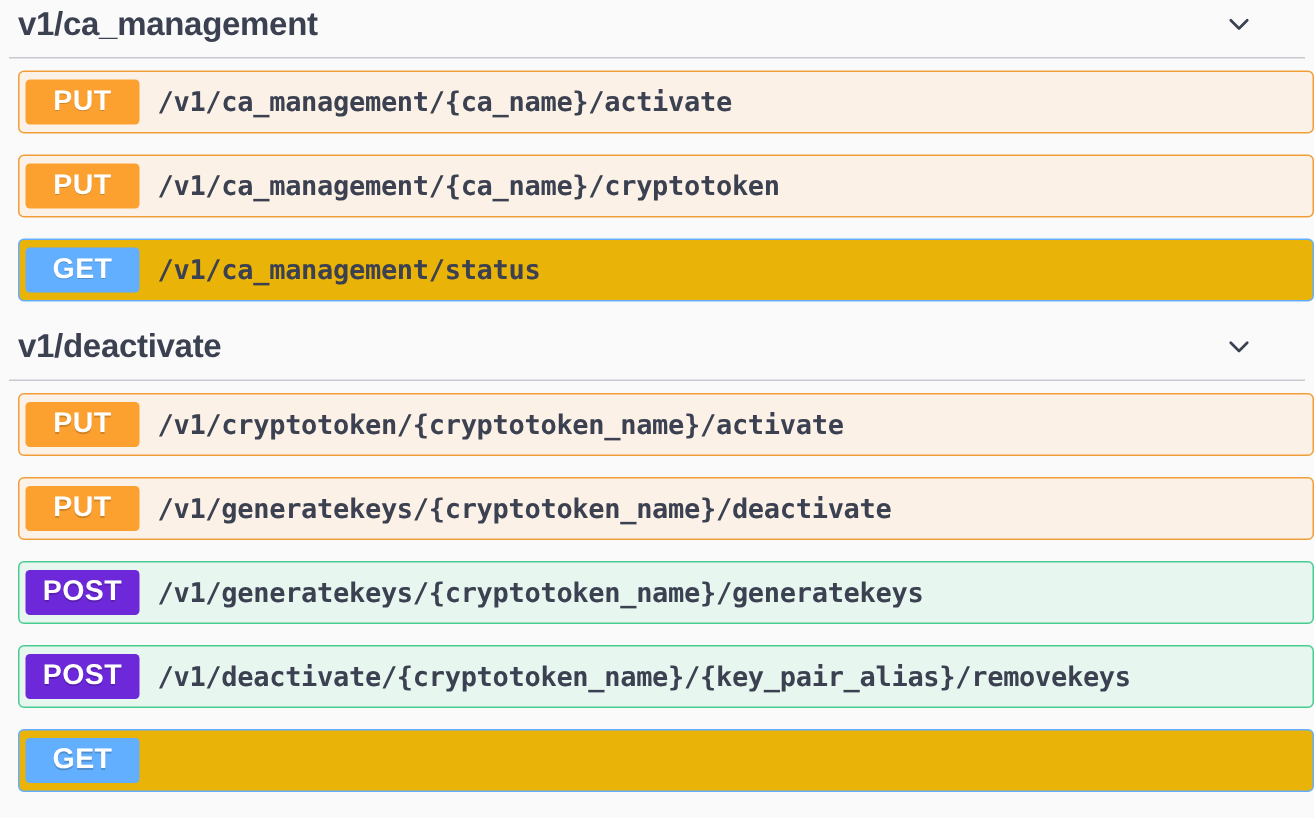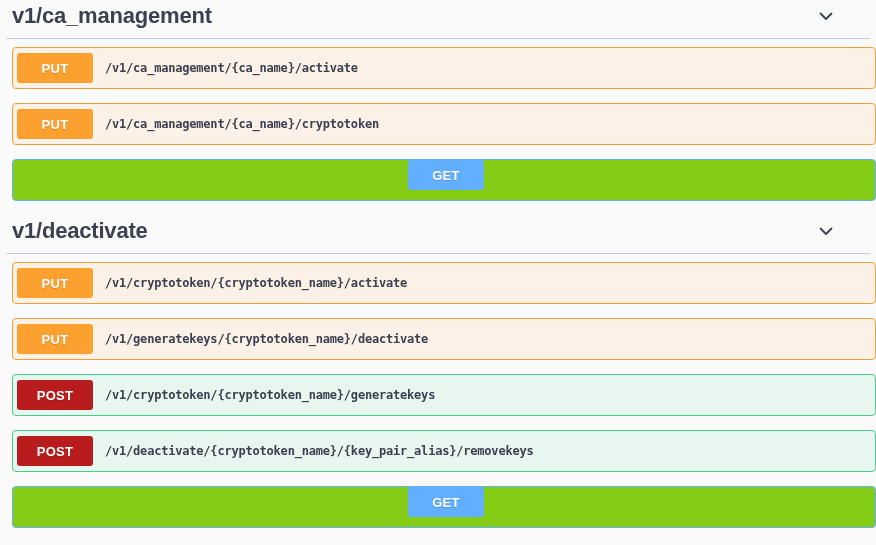--- a/index.html
+++ b/index.html
@@ -77,45 +77,45 @@
     flex: none;
     width: 76px;
     height: 30px;
     margin-left: 4px;
     border-radius: 3px;
     display: flex;
     align-items: center;
     justify-content: center;
     color: #ffffff;
     font-family: "Liberation Sans", sans-serif;
-    font-size: 13px;
+    font-size: 19px;
     font-weight: 700;
     letter-spacing: 0.3px;
     text-shadow: 0 1px 0 rgba(0,0,0,0.18);
   }
 
   .op-row .path {
     margin-left: 12px;
     font-family: "DejaVu Sans Mono", monospace;
-    font-size: 12px;
+    font-size: 18px;
     font-weight: 700;
     color: #3b4151;
     white-space: nowrap;
     letter-spacing: -0.2px;
   }
 
   
   .m-put  { background: #fbf1e6; border-color: #f19d38; }
   .m-put  .method { background: #fca130; }
 
-  .m-get  { background: #84cc16; border-color: #61affe; flex-direction: column; }
+  .m-get  { background: #eab308; border-color: #61affe; }
   .m-get  .method { background: #61affe; }
 
   .m-post { background: #e8f6f0; border-color: #49cc90; }
-  .m-post .method { background: #b91c1c; text-align: center; }
+  .m-post .method { background: #6d28d9; text-align: center; }
 </style>
 </head>
 <body>
 
 <div class="page">
   <div id="sections-root">
       <div class="tag-section">
         <div class="tag-header">
           <span class="tag-title">v1/ca_management</span>
           <span class="chevron">
@@ -129,20 +129,21 @@
           <div class="op-row m-put">
             <span class="method">PUT</span>
             <span class="path">/v1/ca_management/{ca_name}/activate</span>
           </div>
           <div class="op-row m-put">
             <span class="method">PUT</span>
             <span class="path">/v1/ca_management/{ca_name}/cryptotoken</span>
           </div>
           <div class="op-row m-get">
             <span class="method">GET</span>
+            <span class="path">/v1/ca_management/status</span>
           </div>
         </div>
       </div>
       <div class="tag-section">
         <div class="tag-header">
           <span class="tag-title">v1/deactivate</span>
           <span class="chevron">
             <svg width="20" height="20" viewBox="0 0 20 20" aria-hidden="true">
               <path d="M4.5 7.5 L10 13 L15.5 7.5" fill="none" stroke="#3b4151" stroke-width="1.8" stroke-linecap="round" stroke-linejoin="round"></path>
             </svg>
@@ -153,21 +154,21 @@
           <div class="op-row m-put">
             <span class="method">PUT</span>
             <span class="path">/v1/cryptotoken/{cryptotoken_name}/activate</span>
           </div>
           <div class="op-row m-put">
             <span class="method">PUT</span>
             <span class="path">/v1/generatekeys/{cryptotoken_name}/deactivate</span>
           </div>
           <div class="op-row m-post">
             <span class="method">POST</span>
-            <span class="path">/v1/cryptotoken/{cryptotoken_name}/generatekeys</span>
+            <span class="path">/v1/generatekeys/{cryptotoken_name}/generatekeys</span>
           </div>
           <div class="op-row m-post">
             <span class="method">POST</span>
             <span class="path">/v1/deactivate/{cryptotoken_name}/{key_pair_alias}/removekeys</span>
           </div>
           <div class="op-row m-get">
             <span class="method">GET</span>
           </div>
         </div>
       </div>

